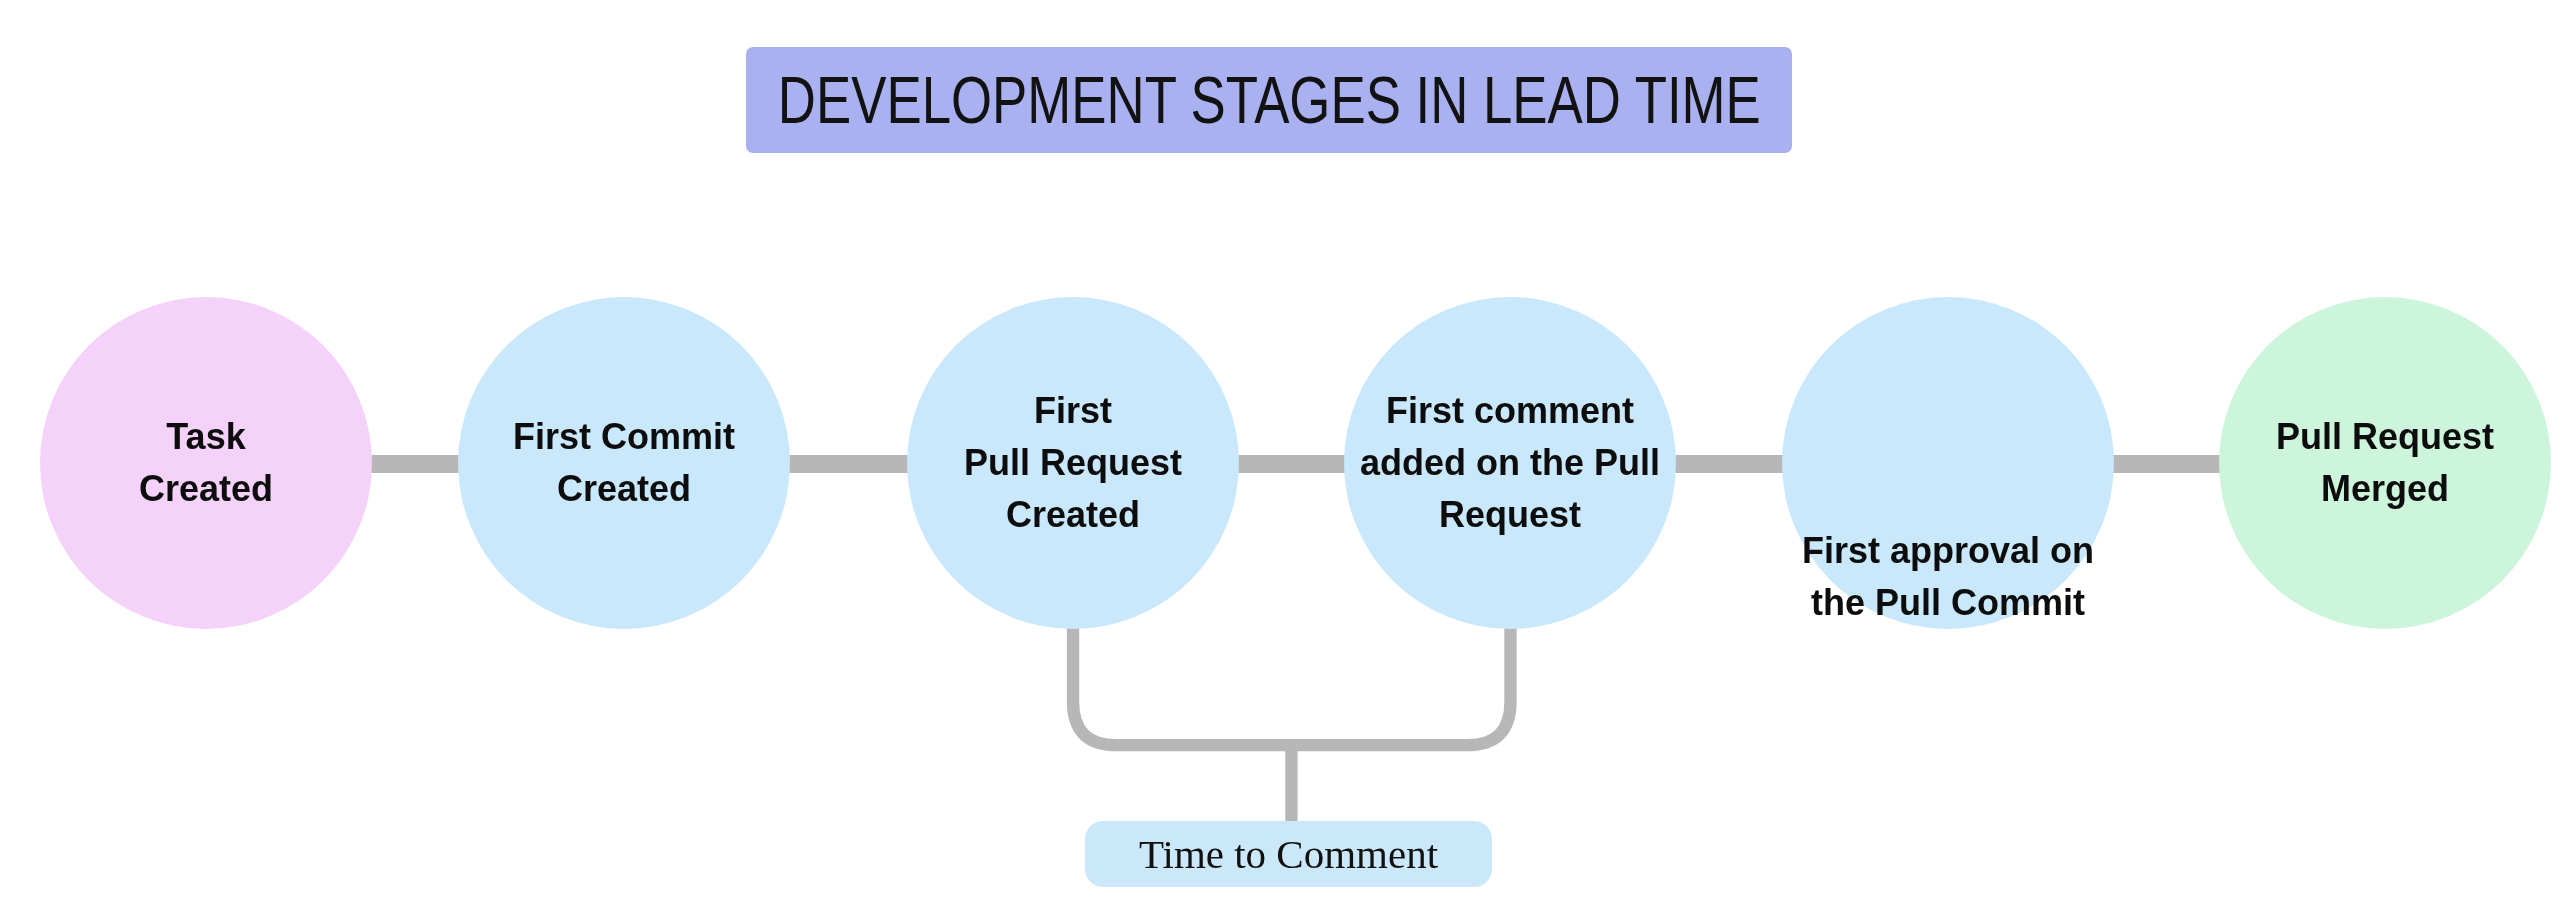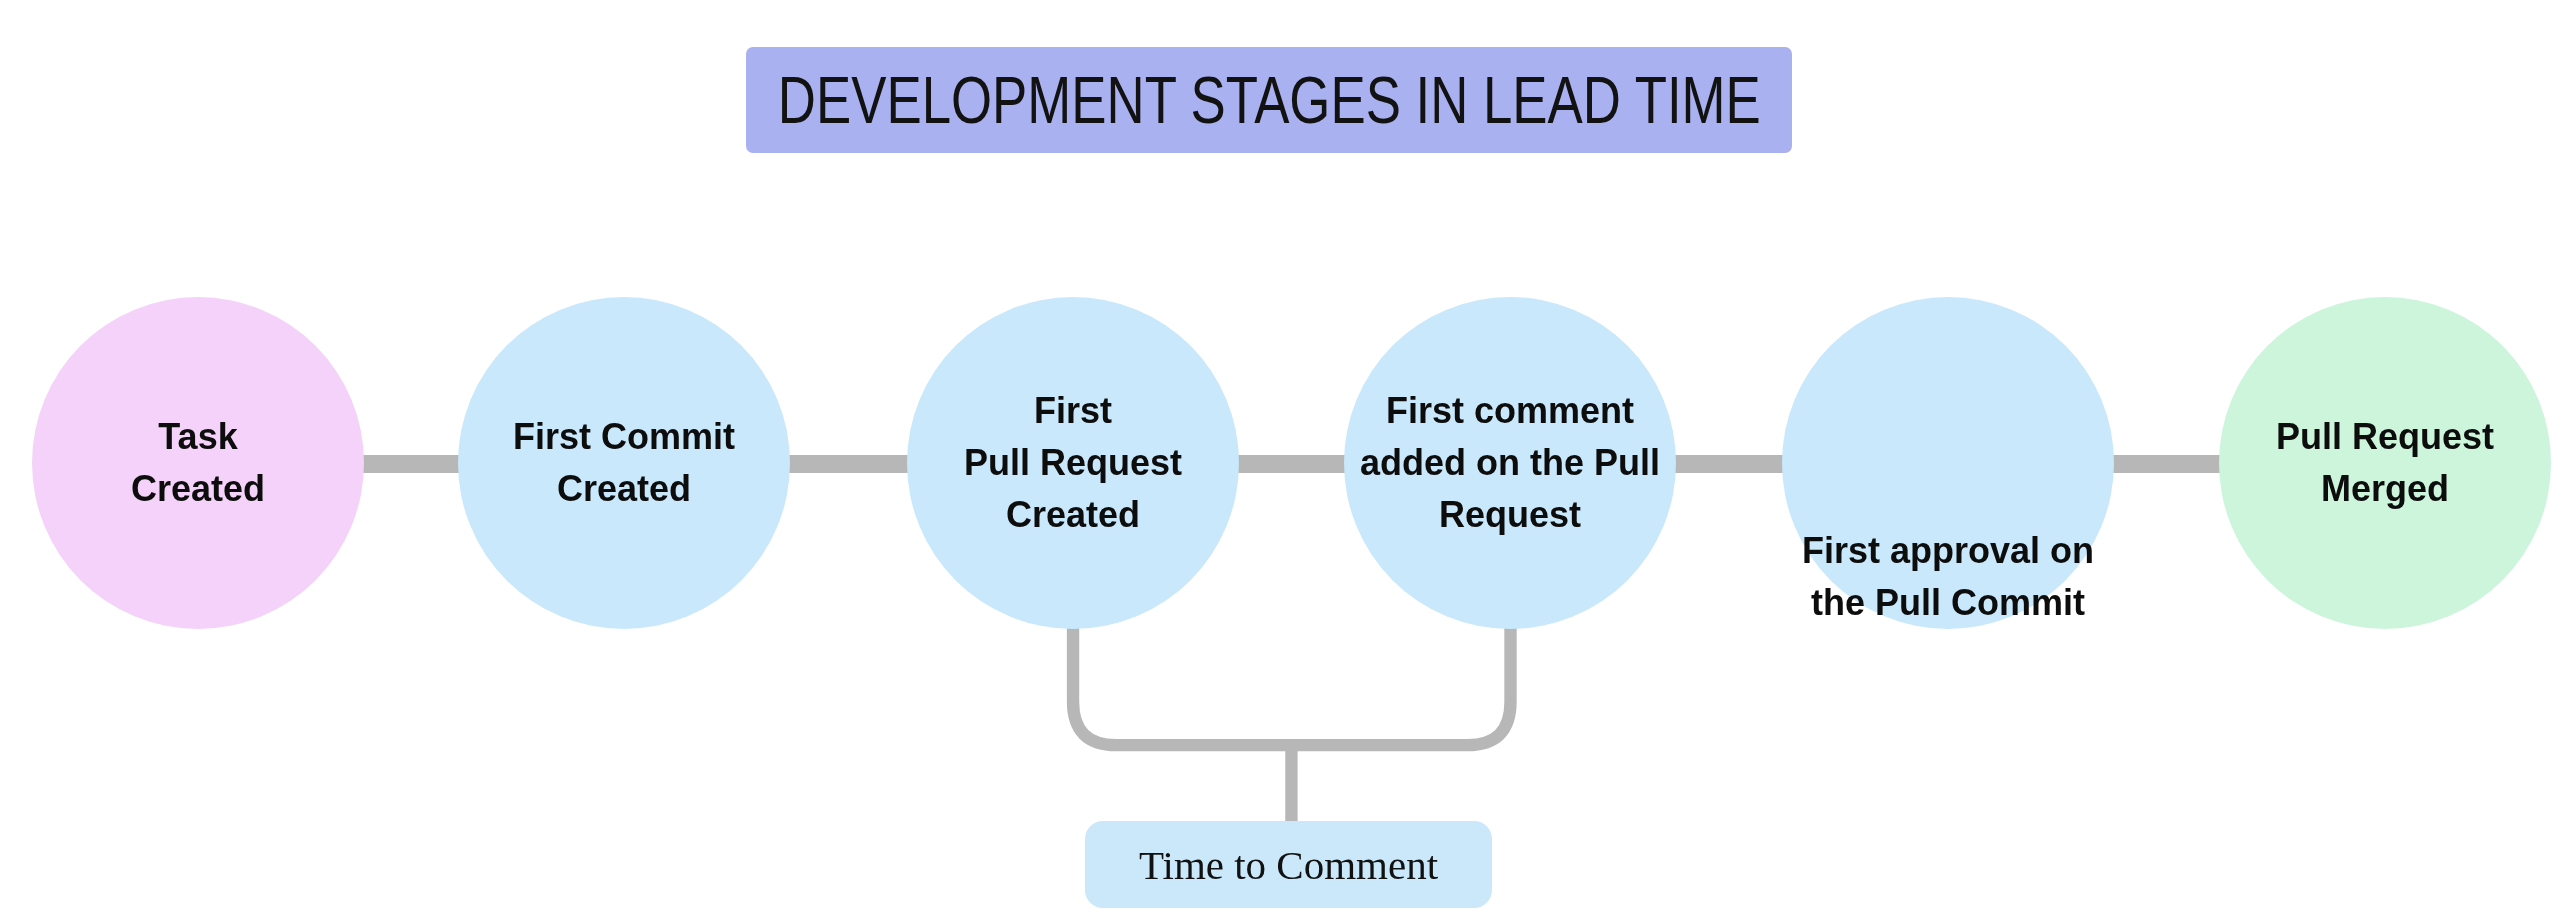--- a/index.html
+++ b/index.html
@@ -59,40 +59,40 @@
     top: 297px;
     width: 332px; height: 332px;
     border-radius: 50%;
     display: flex; align-items: center; justify-content: center;
     text-align: center;
     z-index: 2;
   }
   .stage.pink  { background: #f5d2f9; }
   .stage.blue  { background: #c9e8fb; }
   .stage.green { background: #cdf5dc; }
-  .stage.s1 { left: 32px; }
+  .stage.s1 { left: 40px; }
   .stage.s2 { left: 458px; }
   .stage.s3 { left: 907px; }
   .stage.s4 { left: 1344px; }
   .stage.s5 { left: 1782px; align-items: flex-end; }
   .stage.s6 { left: 2219px; }
 
   .stage-text {
     font-size: 36px;
     font-weight: 700;
     color: #0d0d0d;
     line-height: 1.45;
   }
   .stage-text span { display: block; }
 
   
   .annotation-label {
     position: absolute;
     left: 1085px; top: 821px;
-    width: 407px; height: 87px;
+    width: 407px; height: 66px;
     background: #cbe8fb;
     border-radius: 18px;
     display: flex; align-items: center; justify-content: center;
     z-index: 2;
   }
   .annotation-label span {
     font-family: cursive;
     font-size: 41px;
     color: #111111;
     white-space: nowrap;

